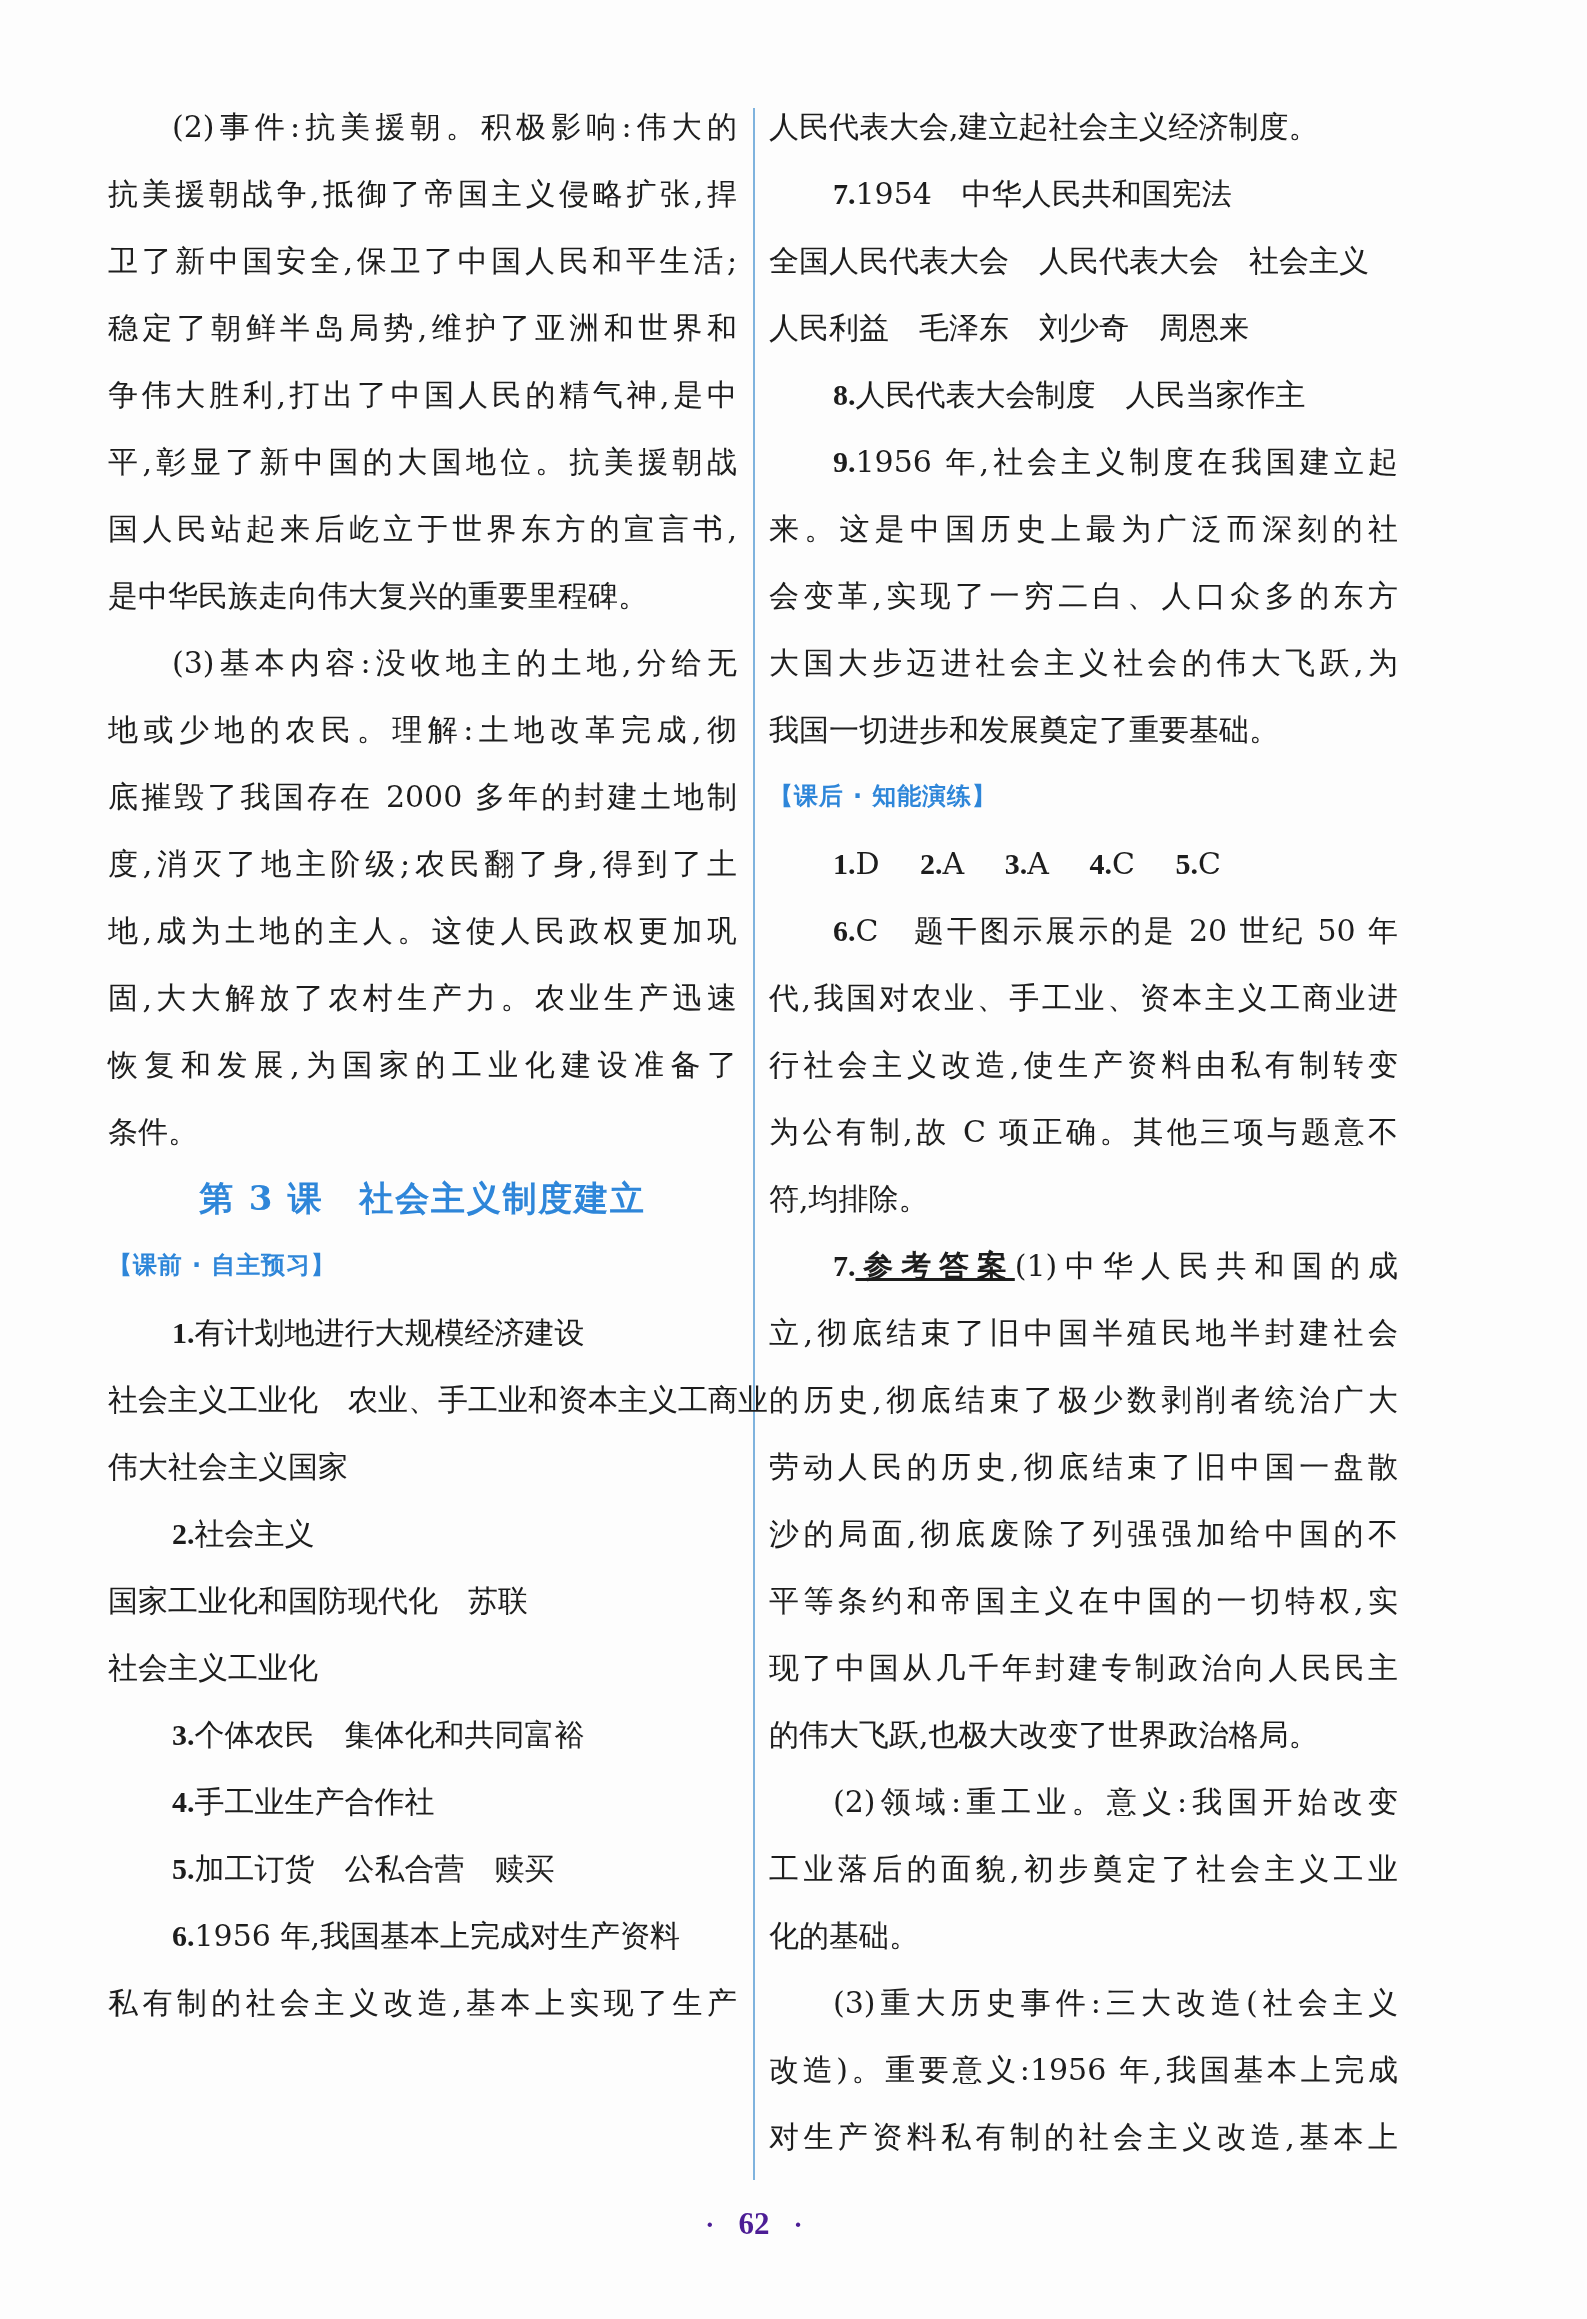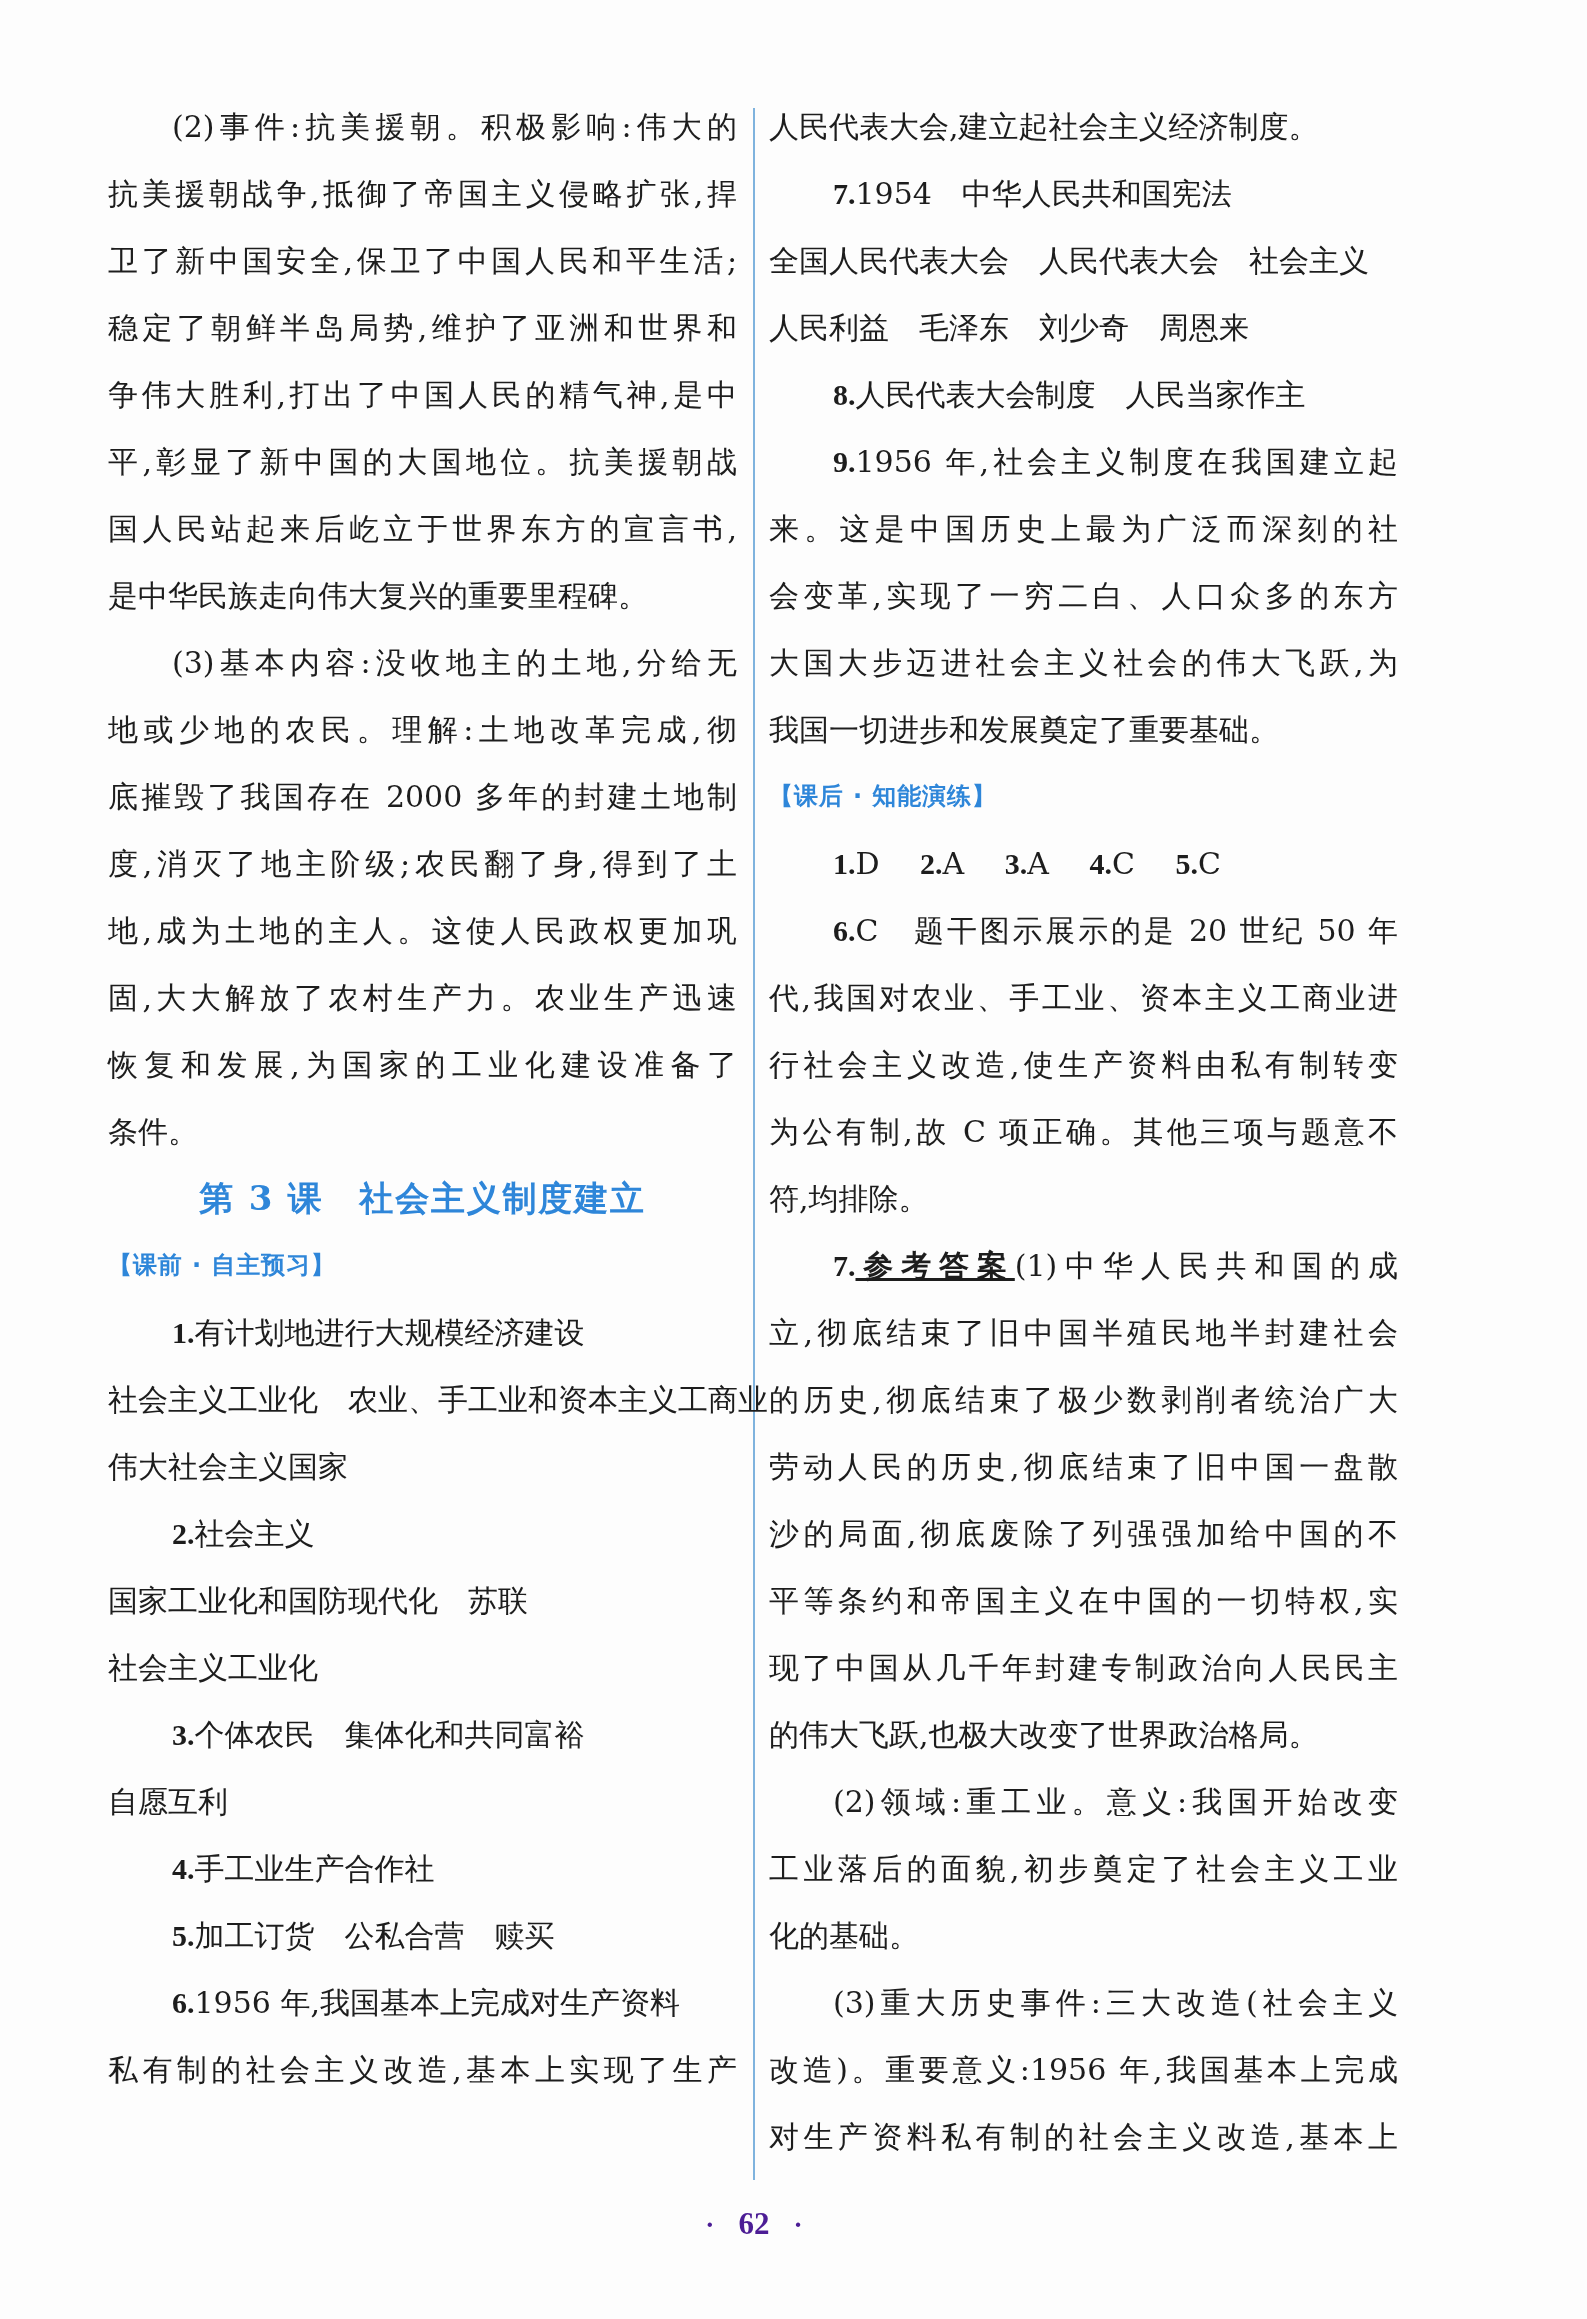--- a/index.html
+++ b/index.html
@@ -49,21 +49,20 @@
   <div class="line heading">第 3 课　社会主义制度建立</div>
   <div class="line short section-tag">【课前 · 自主预习】</div>
 
   <div class="line short indent"><span class="num">1.</span><span>有计划地进行大规模经济建设</span></div>
   <div class="line short">社会主义工业化　农业、手工业和资本主义工商业</div>
   <div class="line short">伟大社会主义国家</div>
   <div class="line short indent"><span class="num">2.</span><span>社会主义</span></div>
   <div class="line short">国家工业化和国防现代化　苏联</div>
   <div class="line short">社会主义工业化</div>
   <div class="line short indent"><span class="num">3.</span><span>个体农民　集体化和共同富裕</span></div>
-  <div class="line short">自愿互利</div>
   <div class="line short indent"><span class="num">4.</span><span>手工业生产合作社</span></div>
   <div class="line short indent"><span class="num">5.</span><span>加工订货　公私合营　赎买</span></div>
   <div class="line short indent"><span class="num">6.</span><span>1956 年,我国基本上完成对生产资料</span></div>
   <div class="line">私有制的社会主义改造,基本上实现了生产</div>
 </div>
 
 <div class="col right">
   <div class="line short">人民代表大会,建立起社会主义经济制度。</div>
   <div class="line short indent"><span class="num">7.</span><span>1954　中华人民共和国宪法</span></div>
   <div class="line short">全国人民代表大会　人民代表大会　社会主义</div>

